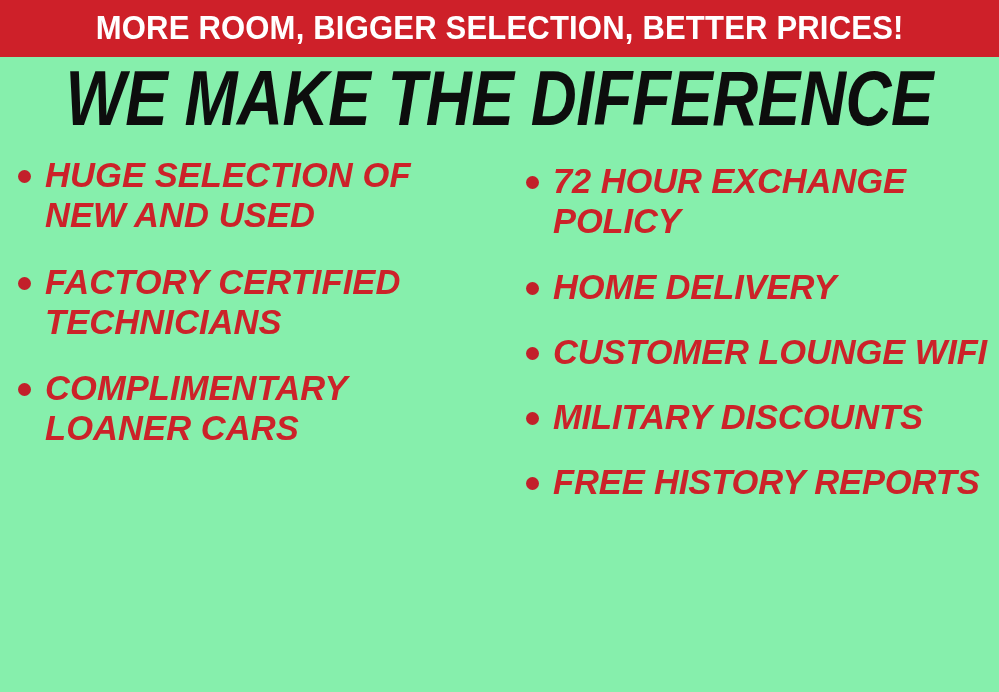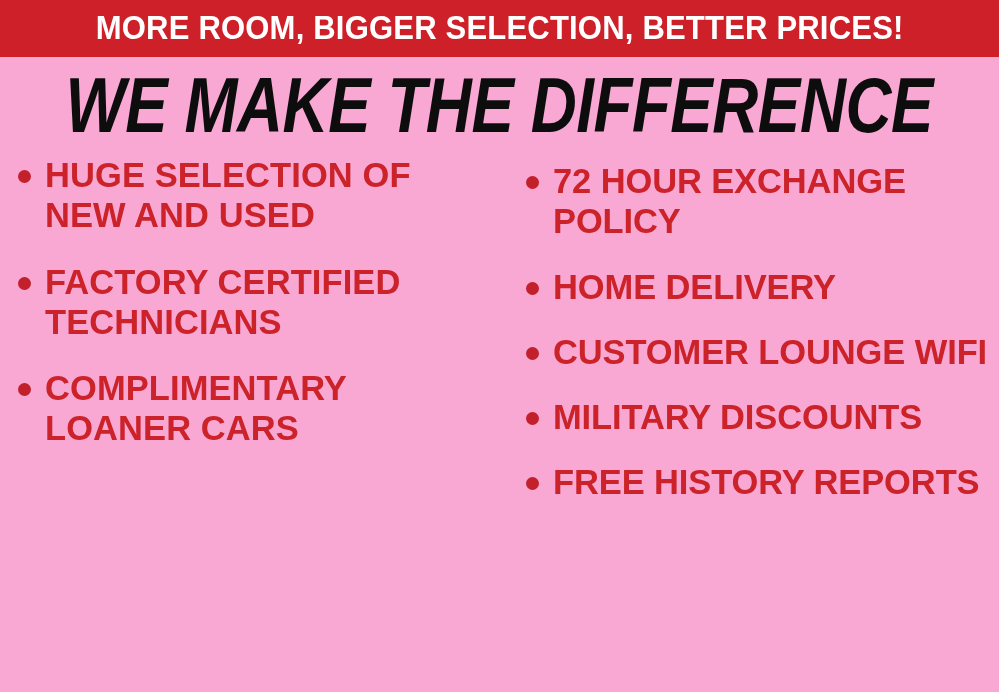--- a/index.html
+++ b/index.html
@@ -13,21 +13,21 @@
     overflow: hidden;
     background: #ffffff;
     font-family: "Liberation Sans", sans-serif;
     -webkit-font-smoothing: antialiased;
   }
 
   #ad-root {
     position: relative;
     width: 999px;
     height: 692px;
-    background: #f9a8d4;
+    background: #86efac;
     box-sizing: border-box;
   }
 
   
   .top-banner {
     position: absolute;
     left: 0;
     top: 0;
     width: 999px;
     height: 57px;
@@ -51,21 +51,21 @@
   }
 
   
   .headline-wrap {
     position: absolute;
     left: 0;
     top: 62px;
     width: 999px;
     height: 88px;
     display: flex;
-    align-items: center;
+    align-items: flex-start;
     justify-content: center;
     overflow: hidden;
   }
   .headline {
     color: #0d0d0d;
     font-family: "Liberation Sans", sans-serif;
     font-weight: bold;
     font-style: italic;
     font-size: 74px;
     line-height: 1;
@@ -98,20 +98,21 @@
     width: 493px;
     padding-left: 20px;
     padding-right: 2px;
     margin-top: 6px;
   }
 
   .bullet-item {
     display: flex;
     align-items: flex-start;
     margin: 0 0 25px 0;
+    font-style: italic;
   }
   .col-left .bullet-item { margin-bottom: 26px; }
   .col-right .bullet-item { margin-bottom: 25px; }
 
   .bullet-dot {
     flex: 0 0 auto;
     width: 13px;
     height: 13px;
     border-radius: 50%;
     background: #c2202a;

